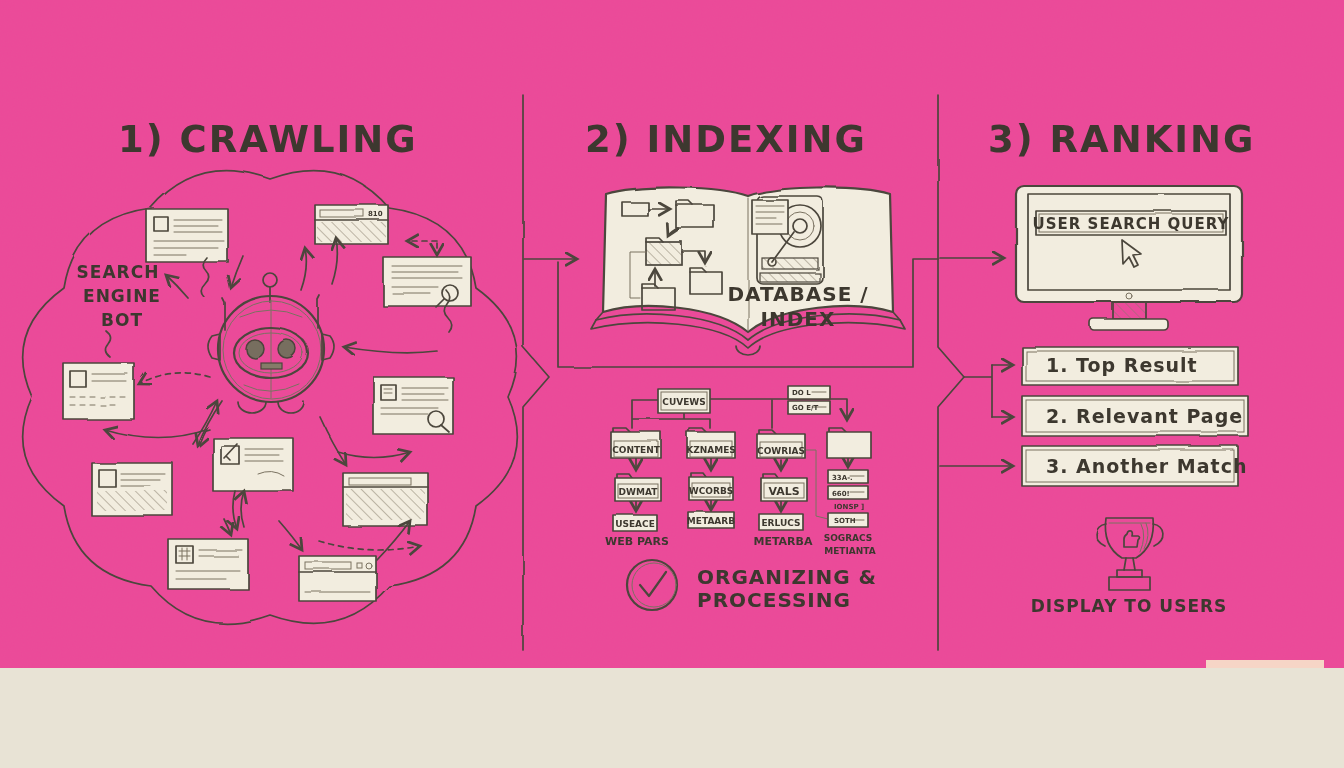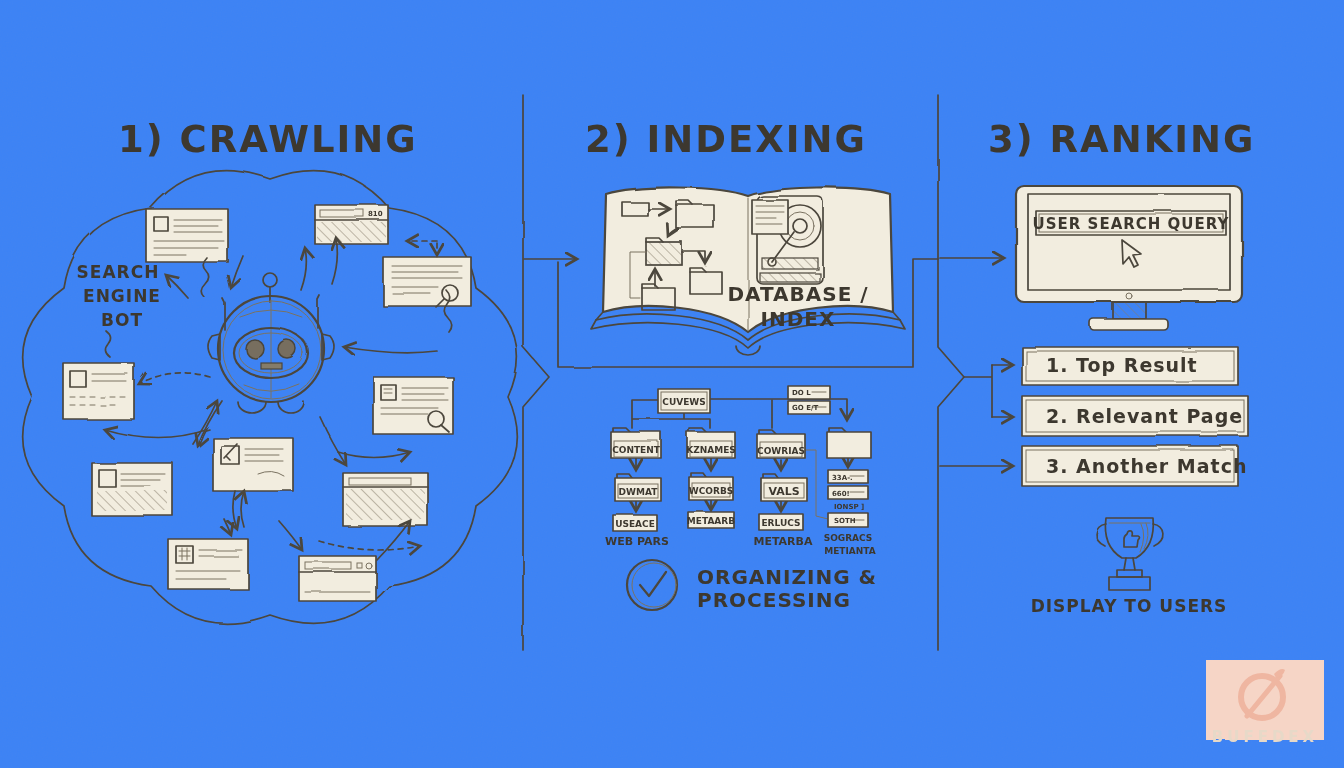--- a/index.html
+++ b/index.html
@@ -1,16 +1,16 @@
 <!DOCTYPE html>
 <html><head>
 <meta charset="utf-8">
 <style>
   html,body{margin:0;padding:0;background:#e8e3d5;}
-  .stage{width:1344px;height:768px;position:relative;background:#3b82f6;overflow:hidden;}
+  .stage{width:1344px;height:668px;position:relative;background:#ec4899;overflow:hidden;}
   svg{display:block;}
   text{font-family:"DejaVu Sans",sans-serif;fill:#3d382f;}
   .t-title{font-size:37px;font-weight:bold;letter-spacing:2px;}
   .t-lg{font-size:20px;font-weight:bold;letter-spacing:1px;}
   .t-md{font-size:17px;font-weight:bold;letter-spacing:1px;}
   .t-res{font-size:19px;font-weight:bold;letter-spacing:1px;}
   .t-sm{font-size:11px;font-weight:bold;}
   .t-xs{font-size:9px;font-weight:bold;}
   .t-xxs{font-size:7px;font-weight:bold;}
   .ink{stroke:#4c463c;stroke-width:1.7;fill:none;stroke-linecap:round;stroke-linejoin:round;}

